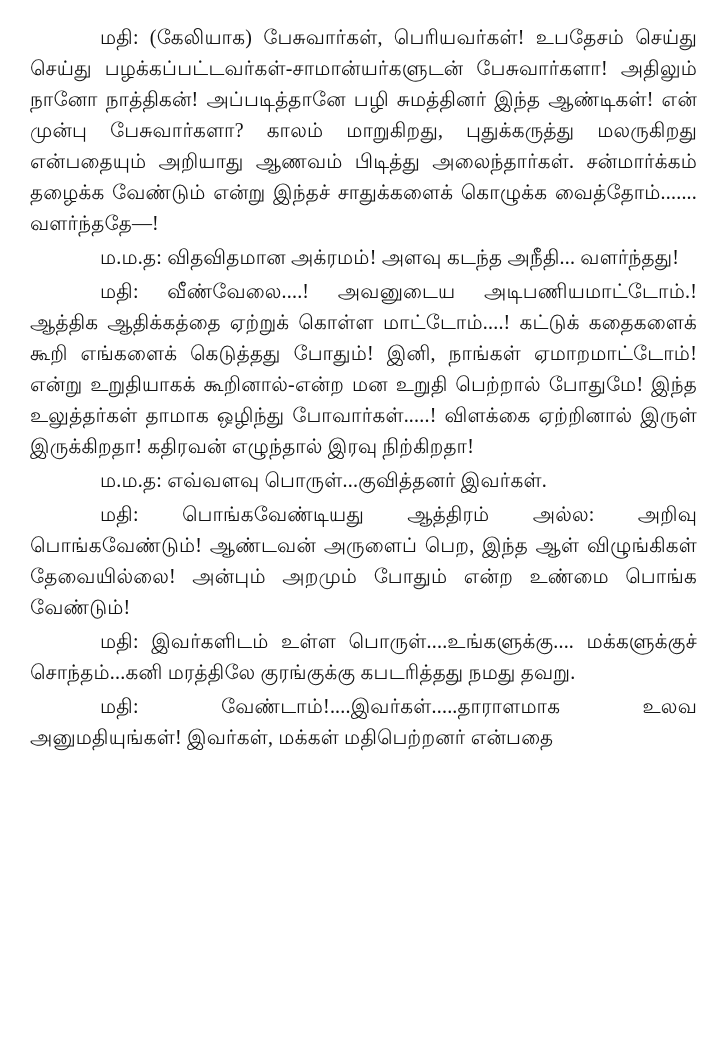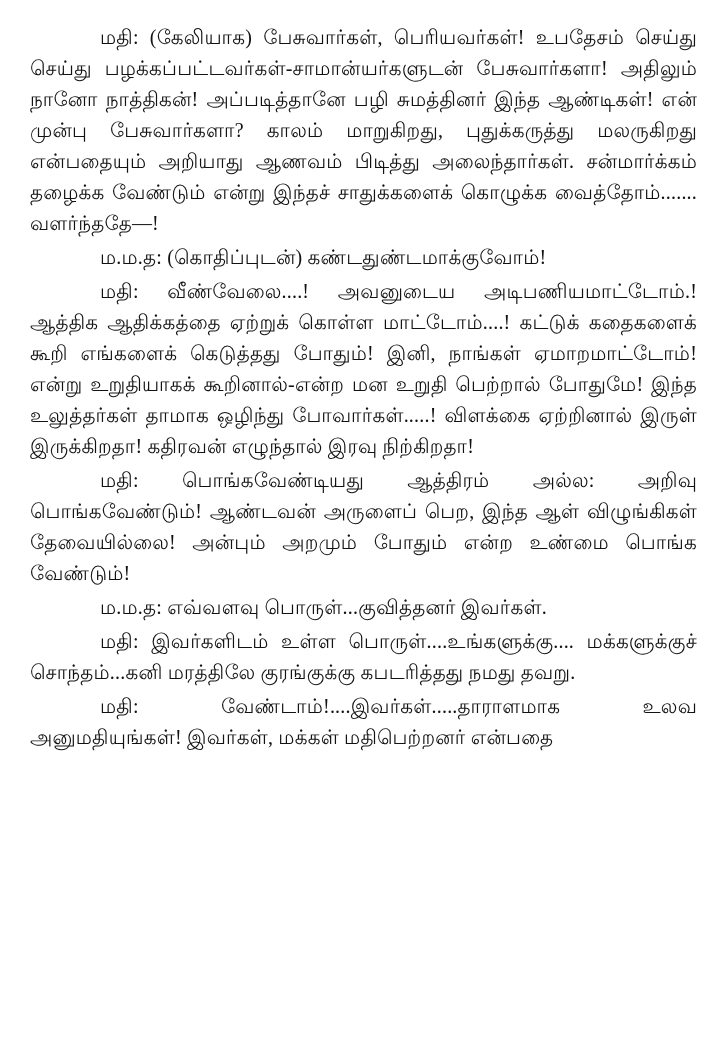--- a/index.html
+++ b/index.html
@@ -37,42 +37,42 @@
 </head>
 <body style="background: rgb(255, 255, 255);">
 
 <div class="page" style="background: rgb(255, 255, 255); color: rgb(18, 18, 18);">
 
   <p class="para">
     <span class="speaker">மதி:</span>
     <span>(கேலியாக) பேசுவார்கள், பெரியவர்கள்! உபதேசம் செய்து செய்து பழக்கப்பட்டவர்கள்-சாமான்யர்களுடன் பேசுவார்களா! அதிலும் நானோ நாத்திகன்! அப்படித்தானே பழி சுமத்தினர் இந்த ஆண்டிகள்! என் முன்பு பேசுவார்களா? காலம் மாறுகிறது, புதுக்கருத்து மலருகிறது என்பதையும் அறியாது ஆணவம் பிடித்து அலைந்தார்கள். சன்மார்க்கம் தழைக்க வேண்டும் என்று இந்தச் சாதுக்களைக் கொழுக்க வைத்தோம்....... வளர்ந்ததே—!</span>
   </p>
 
+  <p class="para">
+    <span class="speaker">ம.ம.த:</span>
+    <span>விதவிதமான அக்ரமம்! அளவு கடந்த அநீதி... வளர்ந்தது!</span>
+  </p>
 
 
 
-  <p class="para">
-    <span class="speaker">ம.ம.த:</span>
-    <span>(கொதிப்புடன்) கண்டதுண்டமாக்குவோம்!</span>
-  </p>
 
   <p class="para">
     <span class="speaker">மதி:</span>
     <span>வீண்வேலை....! அவனுடைய அடிபணியமாட்டோம்.! ஆத்திக ஆதிக்கத்தை ஏற்றுக் கொள்ள மாட்டோம்....! கட்டுக் கதைகளைக் கூறி எங்களைக் கெடுத்தது போதும்! இனி, நாங்கள் ஏமாறமாட்டோம்! என்று உறுதியாகக் கூறினால்-என்ற மன உறுதி பெற்றால் போதுமே! இந்த உலுத்தர்கள் தாமாக ஒழிந்து போவார்கள்.....! விளக்கை ஏற்றினால் இருள் இருக்கிறதா! கதிரவன் எழுந்தால் இரவு நிற்கிறதா!</span>
   </p>
 
 
   <p class="para">
-    <span class="speaker">மதி:</span>
-    <span>பொங்கவேண்டியது ஆத்திரம் அல்ல: அறிவு பொங்கவேண்டும்! ஆண்டவன் அருளைப் பெற, இந்த ஆள் விழுங்கிகள் தேவையில்லை! அன்பும் அறமும் போதும் என்ற உண்மை பொங்க வேண்டும்!</span>
+    <span class="speaker">ம.ம.த:</span>
+    <span>எவ்வளவு பொருள்...குவித்தனர் இவர்கள்.</span>
   </p>
 
   <p class="para">
-    <span class="speaker">ம.ம.த:</span>
-    <span>எவ்வளவு பொருள்...குவித்தனர் இவர்கள்.</span>
+    <span class="speaker">மதி:</span>
+    <span>பொங்கவேண்டியது ஆத்திரம் அல்ல: அறிவு பொங்கவேண்டும்! ஆண்டவன் அருளைப் பெற, இந்த ஆள் விழுங்கிகள் தேவையில்லை! அன்பும் அறமும் போதும் என்ற உண்மை பொங்க வேண்டும்!</span>
   </p>
 
   <p class="para">
     <span class="speaker">மதி:</span>
     <span>இவர்களிடம் உள்ள பொருள்....உங்களுக்கு.... மக்களுக்குச் சொந்தம்...கனி மரத்திலே குரங்குக்கு கபடரித்தது நமது தவறு.</span>
   </p>
 
 
   <p class="para">
     <span class="speaker">மதி:</span>

